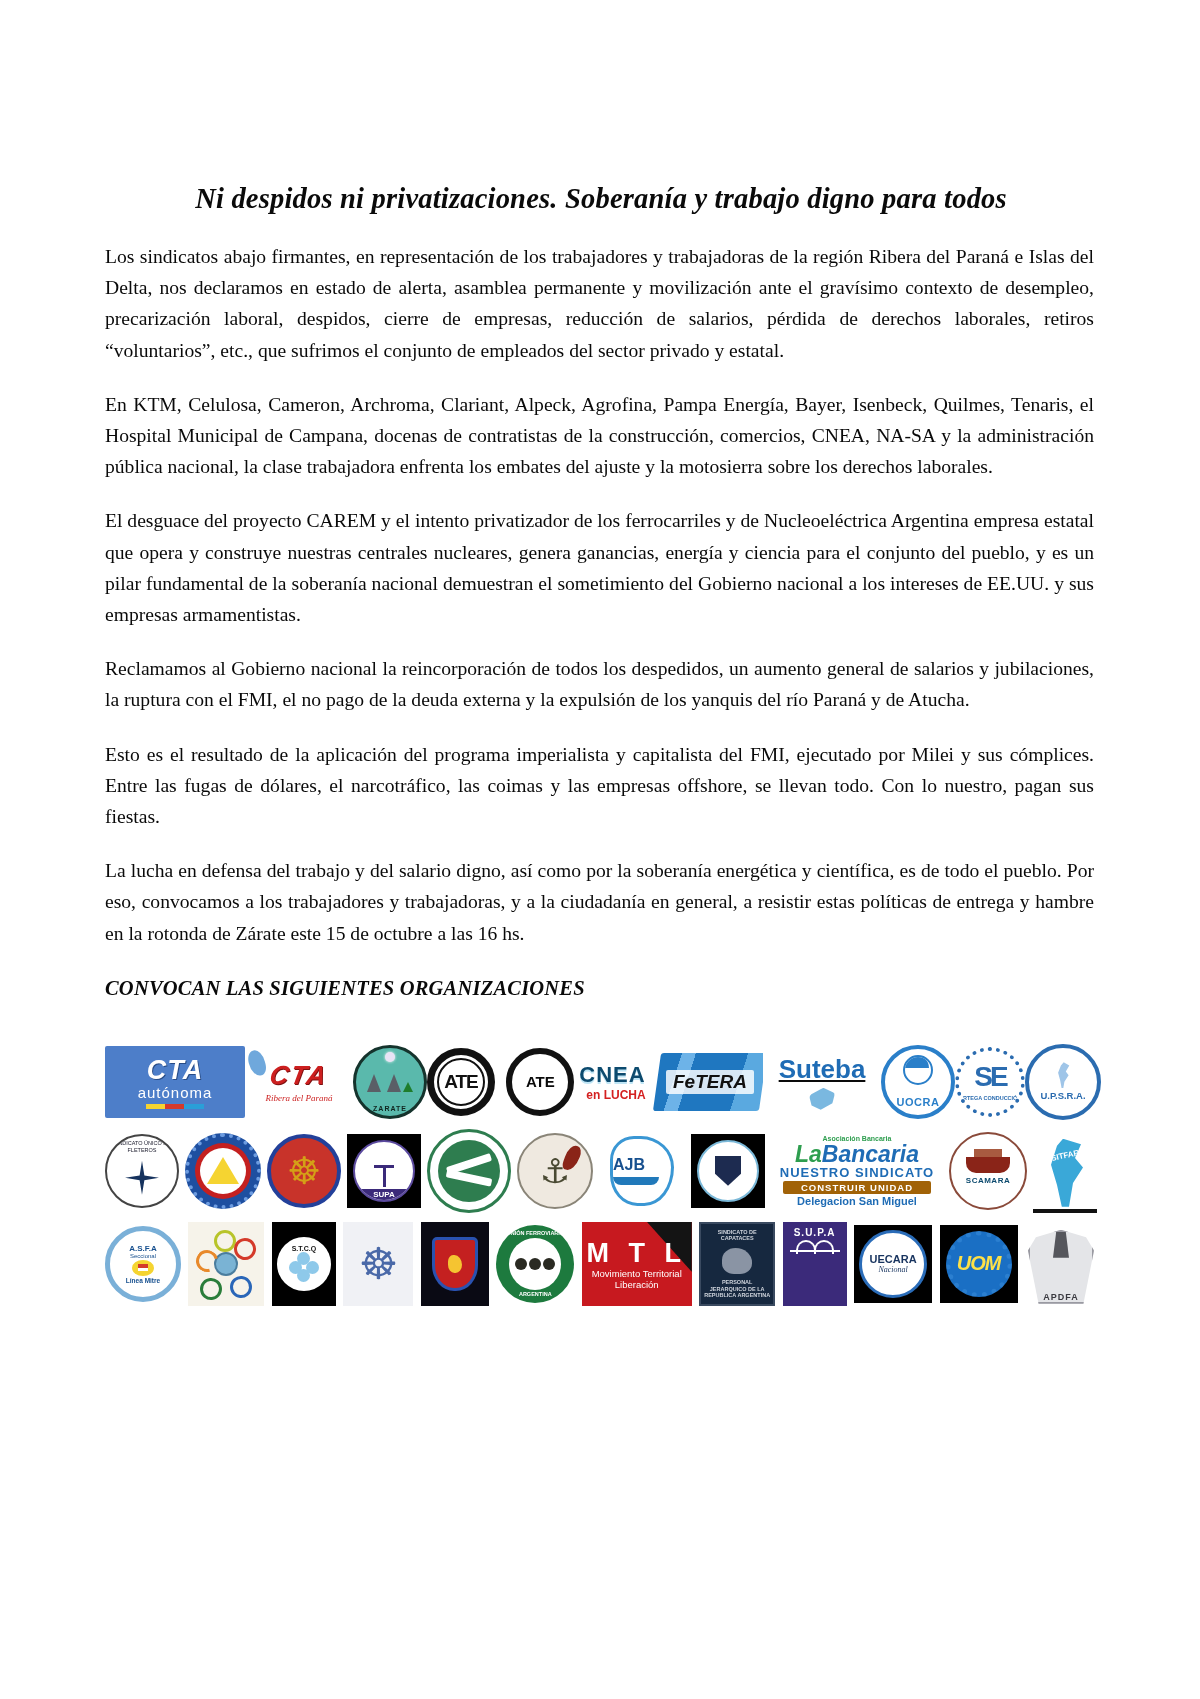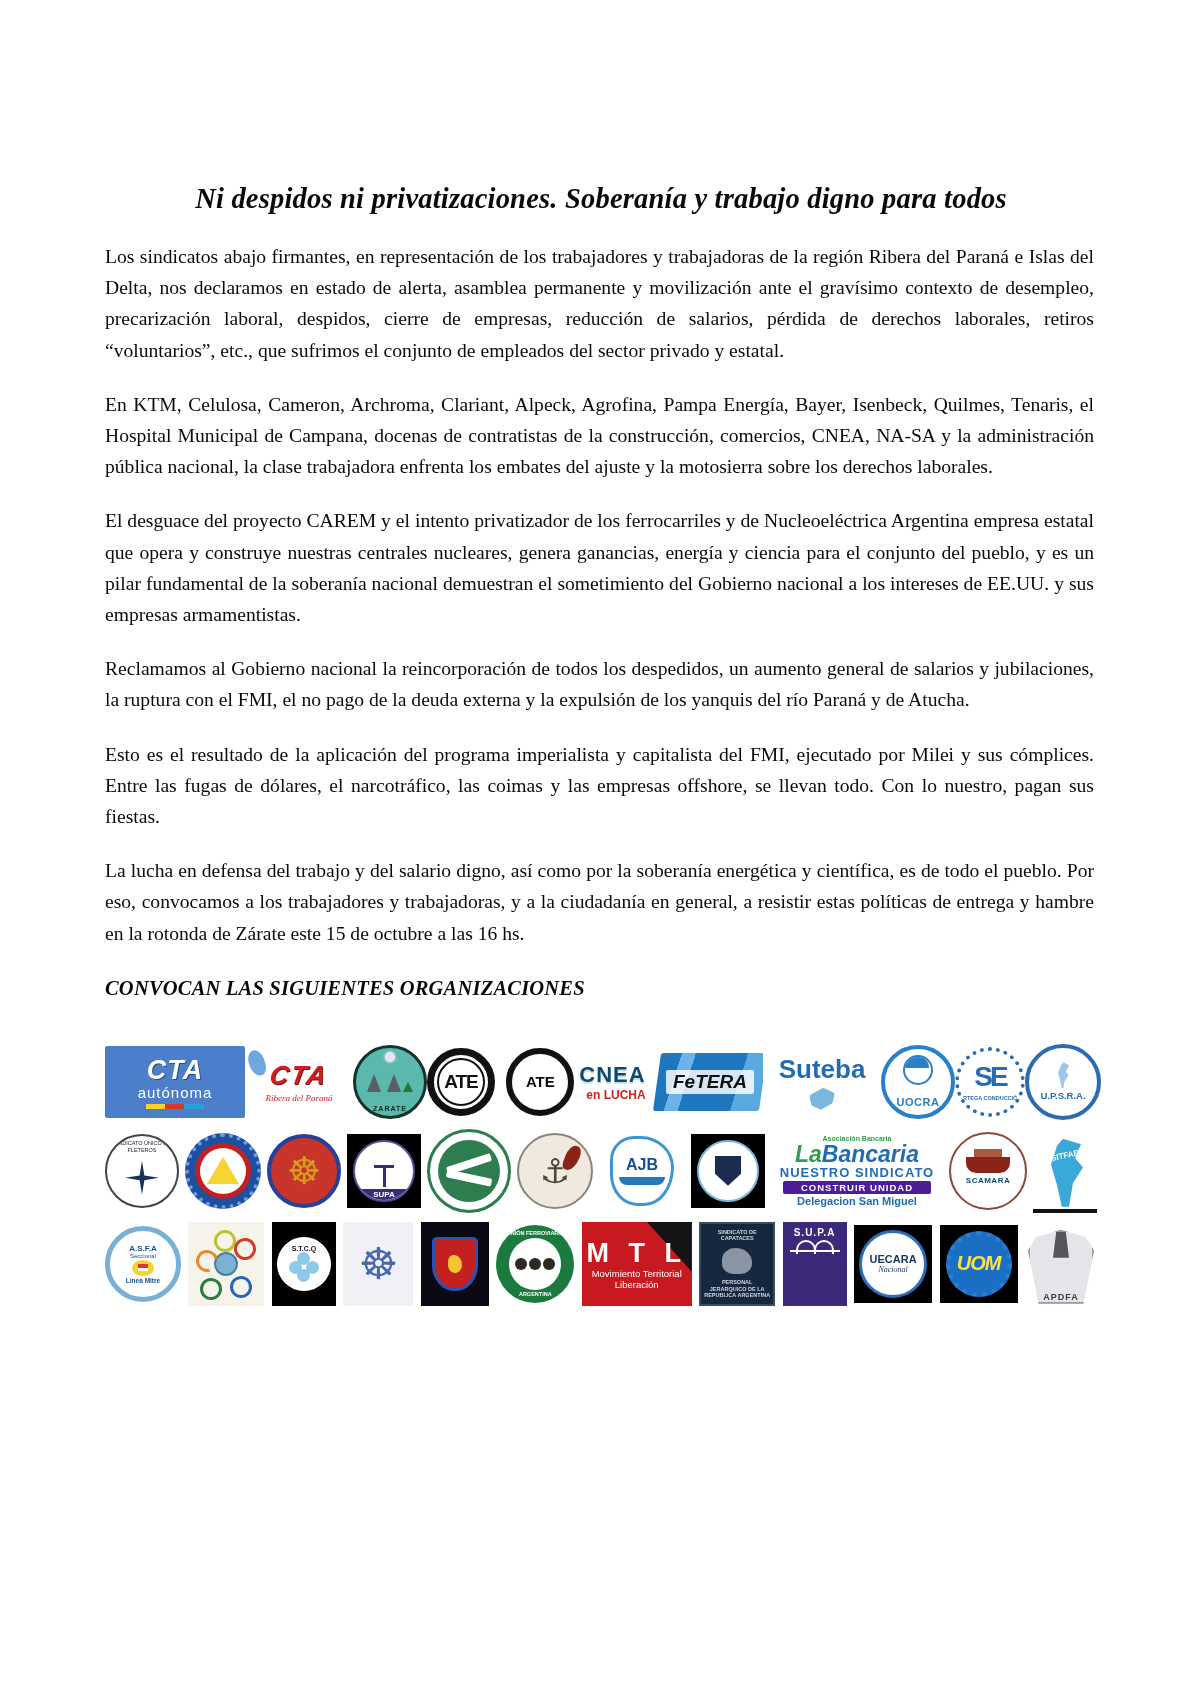--- a/index.html
+++ b/index.html
@@ -52,21 +52,21 @@
   .atecnea .ate2{width:56px;height:56px;border:6px solid #111;border-radius:50%;display:flex;
                  align-items:center;justify-content:center;font-size:15px;font-weight:bold;flex:0 0 auto;}
   .atecnea .col{display:flex;flex-direction:column;align-items:flex-start;}
   .atecnea .cnea{font-size:22px;font-weight:bold;color:#0c4a6e;letter-spacing:1px;line-height:26px;
                  text-shadow:0 2px 0 #bfe5f5;}
   .atecnea .lucha{font-size:12px;font-weight:bold;color:#d42020;align-self:flex-end;}
   .fetera{width:106px;height:58px;background:linear-gradient(100deg,#1f77c0 0 18%,#6db3e8 18% 30%,#1f77c0 30% 75%,#5aa9e0 75% 100%);
           transform:skew(-8deg);border-radius:3px;}
   .fetera .txt{transform:skew(8deg);font-size:19px;font-weight:bold;font-style:italic;color:#111;
                background:rgba(255,255,255,0.82);padding:1px 7px;border-radius:2px;}
-  .suteba{width:118px;height:64px;flex-direction:column;gap:3px;background:#fff;}
+  .suteba{width:118px;height:64px;flex-direction:column;gap:3px;background:#fff;text-decoration:underline;}
   .suteba .txt{font-size:26px;font-weight:bold;color:#1f6cb5;}
   .suteba .bird{width:26px;height:22px;background:#7ab8e0;border-radius:60% 40% 55% 45%;
                 clip-path:polygon(0 35%,55% 0,100% 25%,90% 70%,45% 100%,10% 80%);}
   .uocra{width:74px;height:74px;border:4px solid #2a7fc9;background:#fff;color:#2a7fc9;
          justify-content:space-between;padding:6px 0 7px;}
   .uocra .head{width:26px;height:26px;border-radius:50%;border:2px solid #2a7fc9;position:relative;overflow:hidden;}
   .uocra .head::before{content:"";position:absolute;left:-2px;top:-2px;width:26px;height:13px;
                        background:#2a7fc9;border-radius:13px 13px 0 0;}
   .uocra .lbl{font-size:11px;font-weight:bold;letter-spacing:0.5px;}
   .sfp{width:70px;height:70px;border:4px dotted #2b6cb0;background:#fff;color:#2b6cb0;
@@ -105,34 +105,34 @@
   .smata .core{width:62px;height:62px;border-radius:50%;background:#2e7d4f;position:relative;overflow:hidden;}
   .smata .w1,.smata .w2{position:absolute;left:8px;width:46px;height:8px;background:#fff;
                         transform:rotate(-18deg);border-radius:2px;}
   .smata .w1{top:20px;} .smata .w2{top:34px;transform:rotate(12deg);}
   .dragado{width:76px;height:76px;background:#efe9e0;border:2px solid #8a8578;color:#4a4a33;}
   .dragado .glyph{font-size:34px;}
   .dragado .leaf{position:absolute;right:12px;top:10px;width:14px;height:26px;background:#8a2418;
                  border-radius:60% 40% 70% 30%;transform:rotate(20deg);}
   .ajb{width:86px;height:80px;background:#fff;}
   .ajb .prov{width:58px;height:64px;border:3px solid #3a97d4;border-radius:42% 58% 52% 48%/38% 50% 62% 50%;
-             display:flex;flex-direction:column;align-items:center;justify-content:center;gap:3px;}
+             display:flex;flex-direction:column;justify-content:center;gap:3px;}
   .ajb .lbl{font-size:16px;font-weight:bold;color:#17508f;}
   .ajb .wave{width:46px;height:8px;background:#2179ba;border-radius:0 0 8px 8px;}
   .shield-blk{width:74px;height:74px;background:#000;}
   .shield-blk .in{width:58px;height:58px;border-radius:50%;background:#fff;border:2px solid #7ab8d8;
                   display:flex;align-items:center;justify-content:center;}
   .shield-blk .sh{width:26px;height:30px;background:#1d2b50;
                   clip-path:polygon(0 0,100% 0,100% 60%,50% 100%,0 60%);}
   .bancaria{width:172px;height:84px;background:#fff;align-items:center;justify-content:center;gap:1px;}
   .bancaria .t1{font-size:7px;font-weight:bold;color:#2e9e4f;}
   .bancaria .main{font-size:23px;font-weight:bold;font-style:italic;line-height:22px;}
   .bancaria .la{color:#2e9e4f;} .bancaria .ba{color:#1f6cb5;}
   .bancaria .t2{font-size:13px;font-weight:bold;color:#1f6cb5;letter-spacing:1px;line-height:14px;}
-  .bancaria .t3{font-size:9.5px;font-weight:bold;color:#fff;background:#4c1d95;padding:1px 18px;
+  .bancaria .t3{font-size:9.5px;font-weight:bold;color:#fff;background:#a16207;padding:1px 18px;
                 border-radius:2px;letter-spacing:1px;}
   .bancaria .t4{font-size:11px;font-weight:bold;color:#1f6cb5;}
   .scamara{width:78px;height:78px;border:2px solid #8a4a3a;background:#fff;color:#0c4a6e;
            justify-content:center;}
   .scamara .ship{width:44px;height:16px;background:#8a2418;border-radius:0 0 10px 10px;position:relative;}
   .scamara .ship::before{content:"";position:absolute;top:-8px;left:8px;width:28px;height:8px;background:#a85a40;}
   .scamara .lbl{font-size:8px;font-weight:bold;margin-top:3px;letter-spacing:0.5px;}
   .sitfar{width:64px;height:84px;background:#fff;justify-content:flex-end;}
   .sitfar .map{width:40px;height:68px;background:#3aa8d8;
        clip-path:polygon(45% 0,90% 8%,75% 28%,95% 42%,70% 65%,60% 100%,42% 100%,30% 68%,15% 38%,30% 10%);

